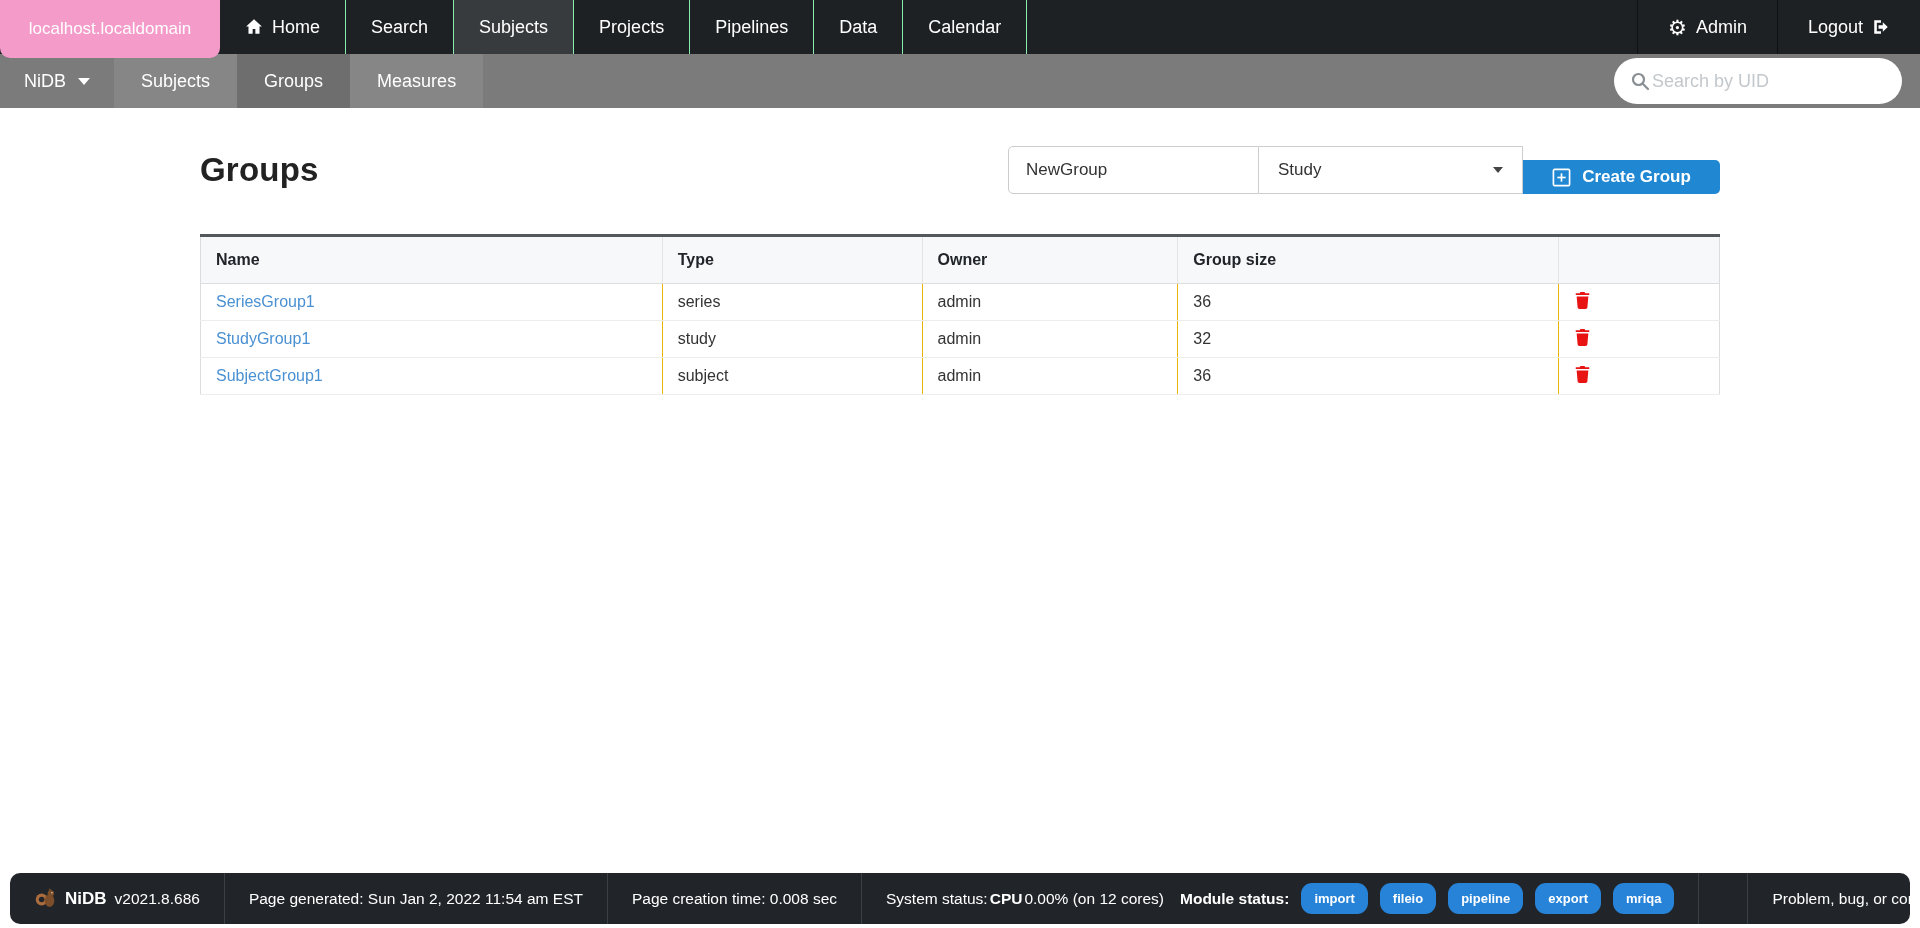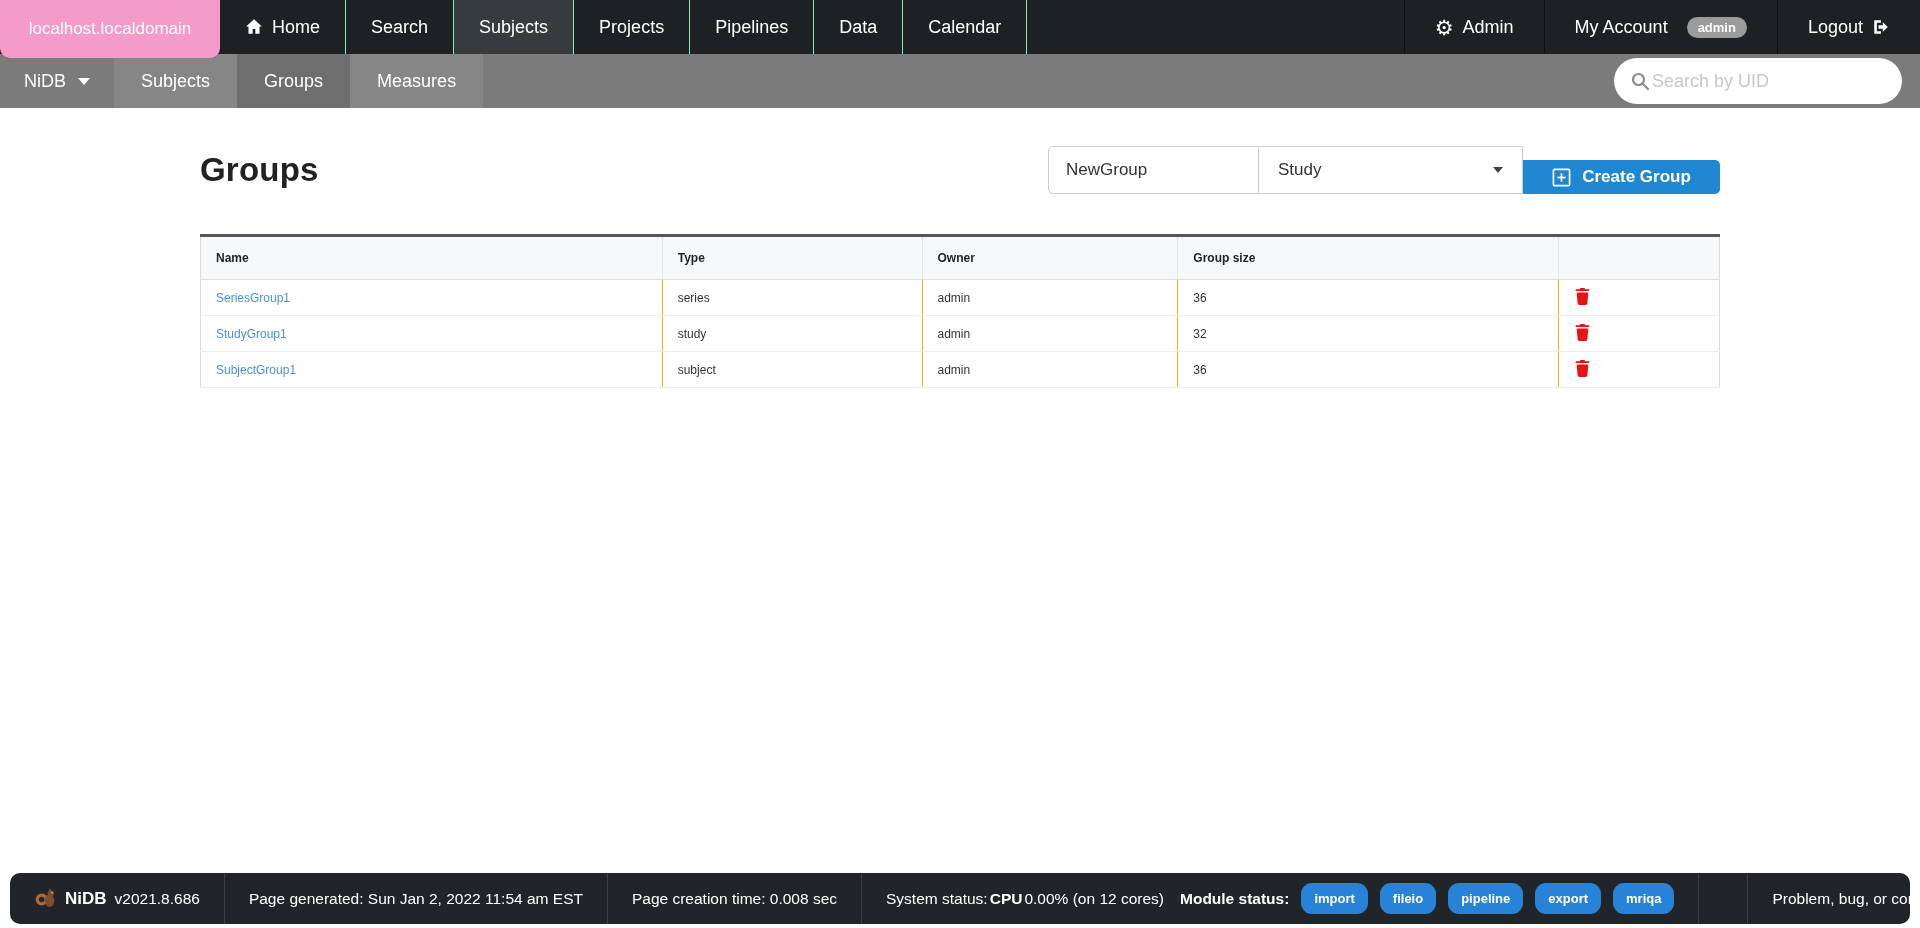--- a/index.html
+++ b/index.html
@@ -58,21 +58,21 @@
     font-family: "Liberation Sans", sans-serif; background: transparent;
   }
   .uid-search input::placeholder { color: #c3c8cc; }
 
   
   .content { margin-left: 200px; width: 1520px; }
   .toolbar { display: flex; justify-content: space-between; align-items: center; margin-top: 38px; }
   h1.page-title { font-size: 33px; color: #222; font-weight: bold; letter-spacing: .2px; }
   .igroup { display: flex; height: 48px; }
   .igroup input.gname {
-    width: 211px; border: 1px solid #ccc; border-radius: 5px 0 0 5px;
+    width: 251px; border: 1px solid #ccc; border-radius: 5px 0 0 5px;
     padding: 0 17px; font-size: 17px; color: #333; outline: none;
     font-family: "Liberation Sans", sans-serif;
   }
   .gselect {
     width: 264px; border: 1px solid #ccc; border-left: none; background: #fff;
     display: flex; align-items: center; justify-content: space-between;
     padding: 0 19px; font-size: 17px; color: #333; cursor: pointer;
   }
   .gselect .caret-down { border-top-color: #444; border-left-width: 5px; border-right-width: 5px; border-top-width: 6px; }
   .create-btn {
@@ -80,21 +80,21 @@
     border-radius: 0 5px 5px 0; font-size: 17px; font-weight: bold;
     display: flex; align-items: center; justify-content: center; gap: 11px; cursor: pointer;
     font-family: "Liberation Sans", sans-serif;
     margin-top: 14px;
   }
 
   
   table.groups {
     margin-top: 40px; width: 100%; border-collapse: collapse;
     border: 1px solid #dcdcdc; border-top: 3px solid #54585c;
-    font-size: 12px; color: #333;
+    font-size: 16px; color: #333;
   }
   table.groups th {
     background: #f7f8fa; text-align: left; font-weight: bold; color: #212529;
     padding: 14px 15px; border-right: 1px solid #e4e4e4; border-bottom: 1px solid #dedede;
   }
   table.groups th:last-child, table.groups td:last-child { border-right: none; }
   table.groups td {
     padding: 7px 15px; border-right: 1px solid #eab308; border-bottom: 1px solid #ededed;
     height: 35px;
   }
@@ -153,24 +153,20 @@
   <div class="nav-item">
     <span>Data</span>
   </div>
   <div class="nav-item">
     <span>Calendar</span>
   </div>
   <div class="nav-right">
     <div class="nav-item">
       <span class="icon gear-glyph">⚙</span>
       <span>Admin</span>
-    </div>
-    <div class="nav-item">
-      <span>My Account</span>
-      <span class="pill-badge">admin</span>
     </div>
     <div class="nav-item">
       <span>Logout</span>
       <span class="icon">
         <svg width="18" height="18" viewBox="0 0 16 16" fill="#fff">
             <path d="M2 2 h6 v2.3 H4.3 v7.4 H8 V14 H2 z"></path>
             <path d="M9.6 3.8 L14 8 l-4.4 4.2 V9.5 H5.8 v-3 h3.8 z"></path>
           </svg>
       </span>
     </div>

